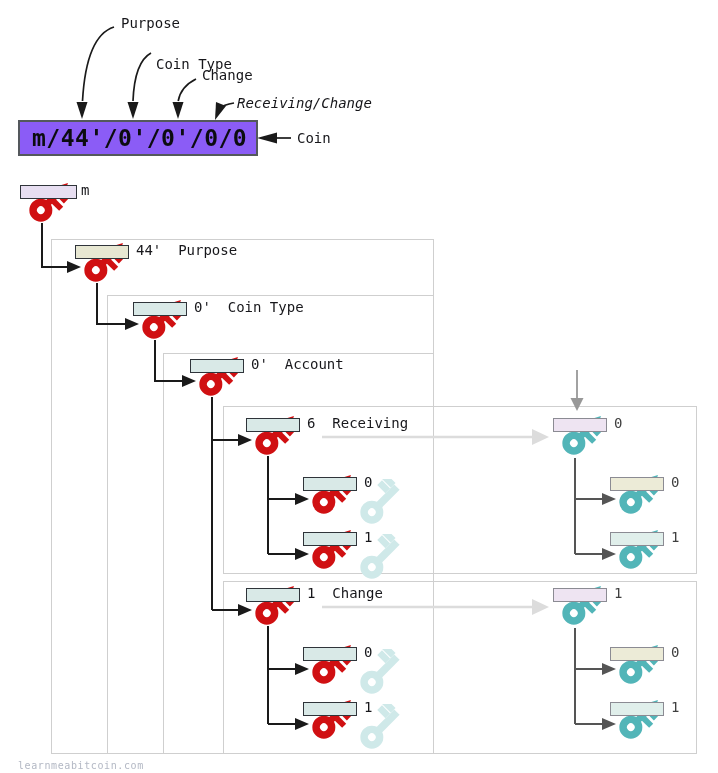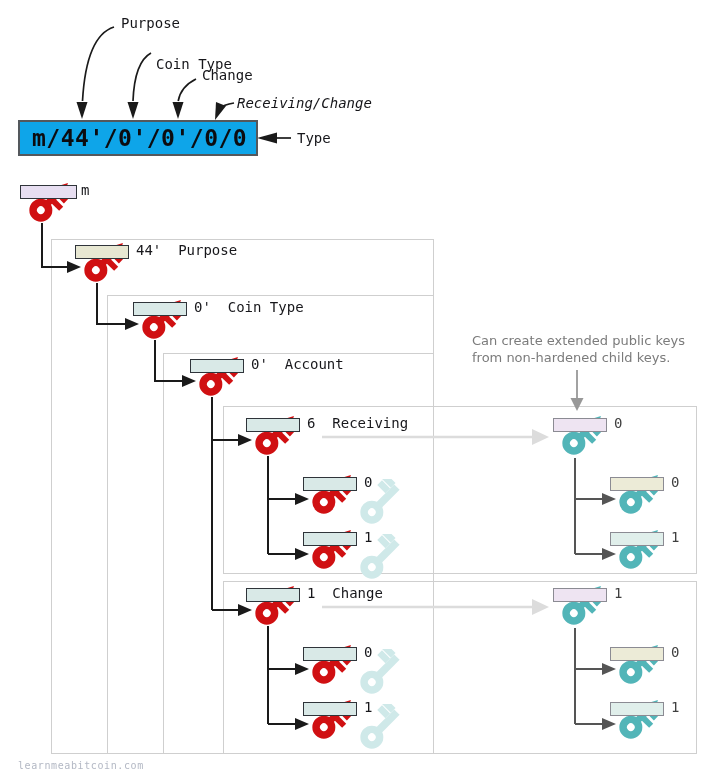--- a/index.html
+++ b/index.html
@@ -5,21 +5,21 @@
   html,body{margin:0;padding:0;background:#fff;}
   #stage{position:relative;width:718px;height:773px;background:#ffffff;overflow:hidden;
          font-family:"DejaVu Sans Mono","Liberation Mono",monospace;padding-left:24px;}
   
   .abs{position:absolute;}
   svg.overlay{position:absolute;left:0;top:0;z-index:3;pointer-events:none;}
   
   .treebox{position:absolute;border:1px solid #cfcfcf;z-index:1;background:transparent;}
   
   .pathbox{position:absolute;left:18px;top:120px;width:240px;height:36px;box-sizing:border-box;
-           background:#0ea5e9;border:2px solid #54585c;display:flex;align-items:center;z-index:4;}
+           background:#8b5cf6;border:2px solid #54585c;display:flex;align-items:center;z-index:4;}
   .pathbox span{font-size:23px;font-weight:bold;color:#0c0c10;letter-spacing:.5px;padding-left:12px;white-space:pre;}
   .toplabel{position:absolute;font-size:14px;color:#16161a;white-space:pre;z-index:4;}
   
   .node{position:absolute;z-index:5;}
   .bar{position:absolute;left:0;top:0;width:54px;height:14px;box-sizing:border-box;
        border:1.5px solid #2f343a;z-index:2;}
   .node.wide .bar{width:57px;}
   .node.pub .bar{border-color:#8b8b93;}
   .keyicon{position:absolute;left:8px;top:-8px;z-index:1;}
   .palekey{position:absolute;left:56px;top:2px;z-index:1;}
@@ -82,21 +82,21 @@
       <polygon points="178,119 172.5,102 183.5,102"></polygon>
       <polygon points="215,120 226,106 216,102"></polygon>
       <polygon points="257,138 277,132.5 277,143.5"></polygon>
     </g>
   </svg>
 
   <div class="toplabel" style="left:121px;top:15px;">Purpose</div>
   <div class="toplabel" style="left:156px;top:56px;">Coin Type</div>
   <div class="toplabel" style="left:202px;top:67px;">Change</div>
   <div class="toplabel" style="left:237px;top:95px;font-style:italic;">Receiving/Change</div>
-  <div class="toplabel" style="left:297px;top:130px;">Type</div>
+  <div class="toplabel" style="left:297px;top:130px;">Coin</div>
 
   <div class="pathbox">
     <span>m/44'/0'/0'/0/0</span>
   </div>
 
   <svg class="overlay" width="718" height="773" viewBox="0 0 718 773">
 
     <g stroke="#1a1a1a" stroke-width="2" fill="none">
       <path d="M42,223 V267 H67"></path>
       <path d="M97,283 V324 H125"></path>
@@ -286,20 +286,16 @@
   </div>
 
   <div class="node pub" style="left:610px;top:702px;">
     <svg class="keyicon key-teal" width="46" height="46" viewBox="0 0 48 48">
         <use href="#key-arrow"></use>
       </svg>
     <div class="bar" style="background:#e0efeb;"></div>
     <span class="nodelabel">1</span>
   </div>
 
-  <div class="annotation">
-    <div>Can create extended public keys</div>
-    <div>from non-hardened child keys.</div>
-  </div>
 
   <div class="watermark">learnmeabitcoin.com</div>
 
 </div>
 
 </body></html>

